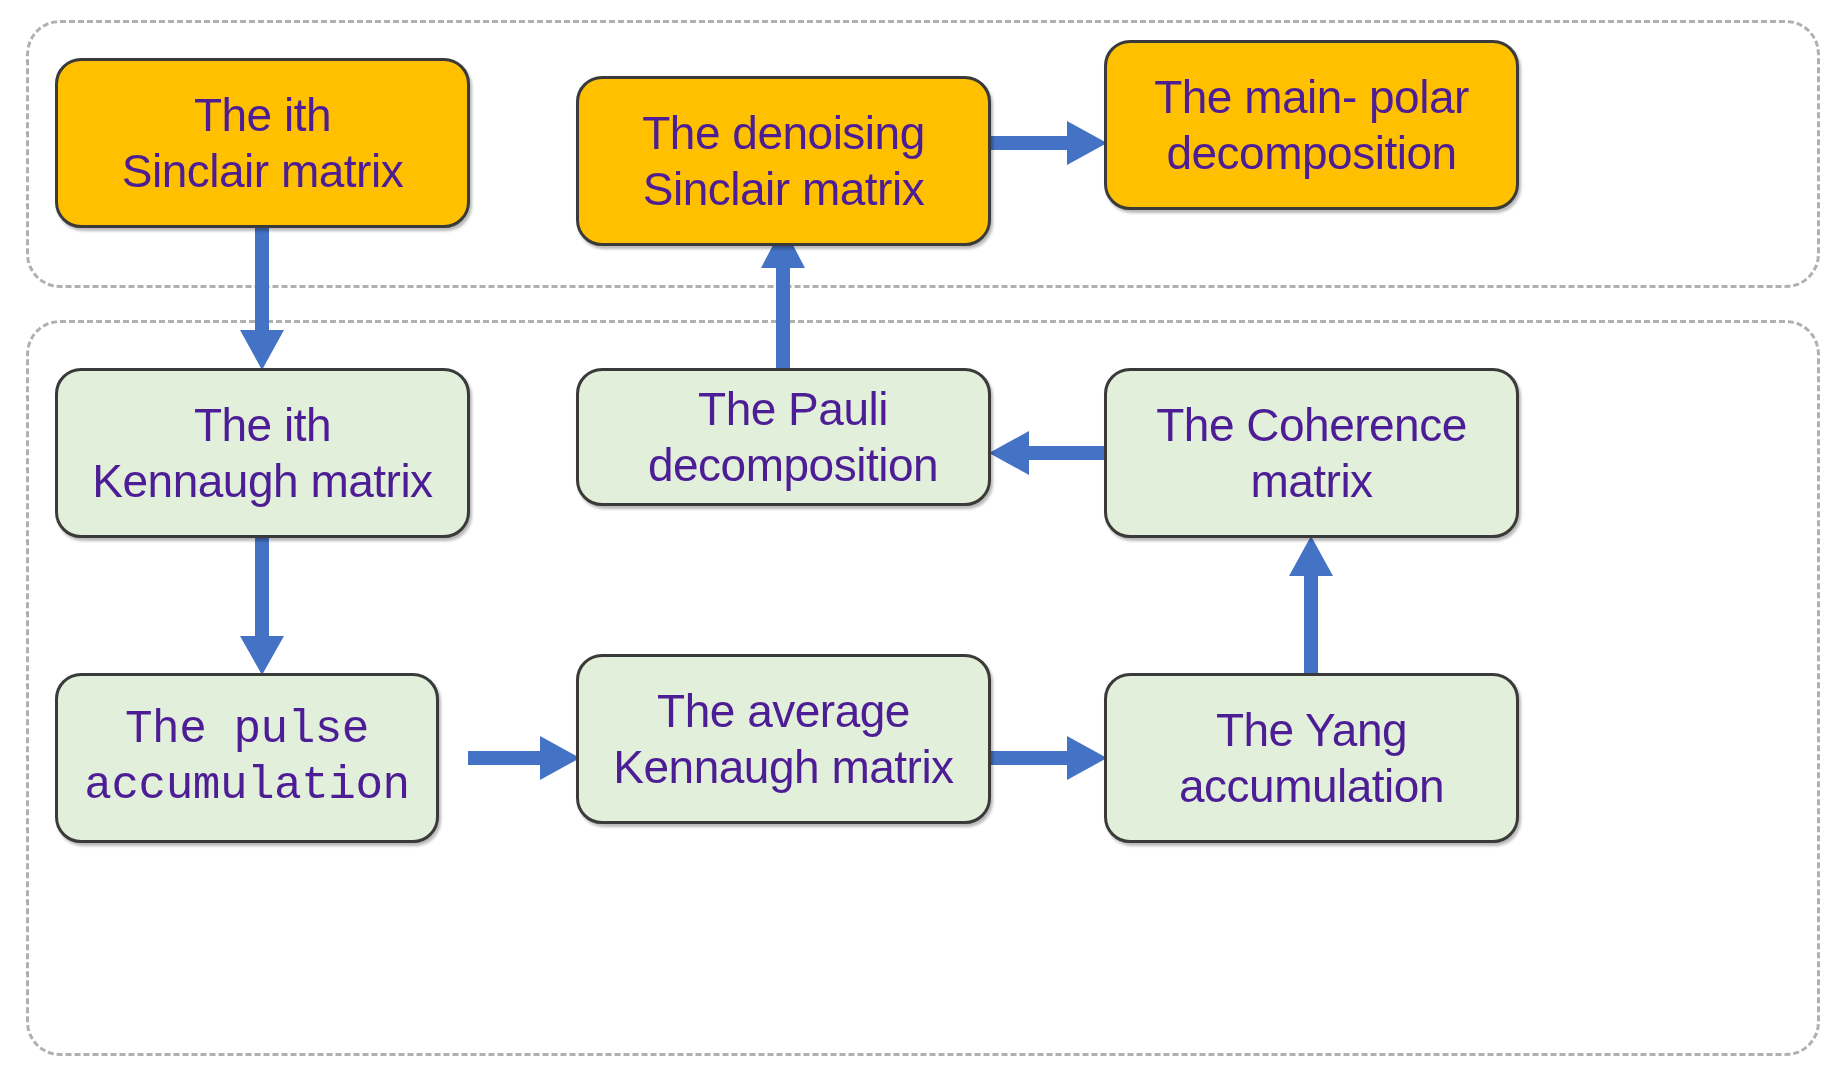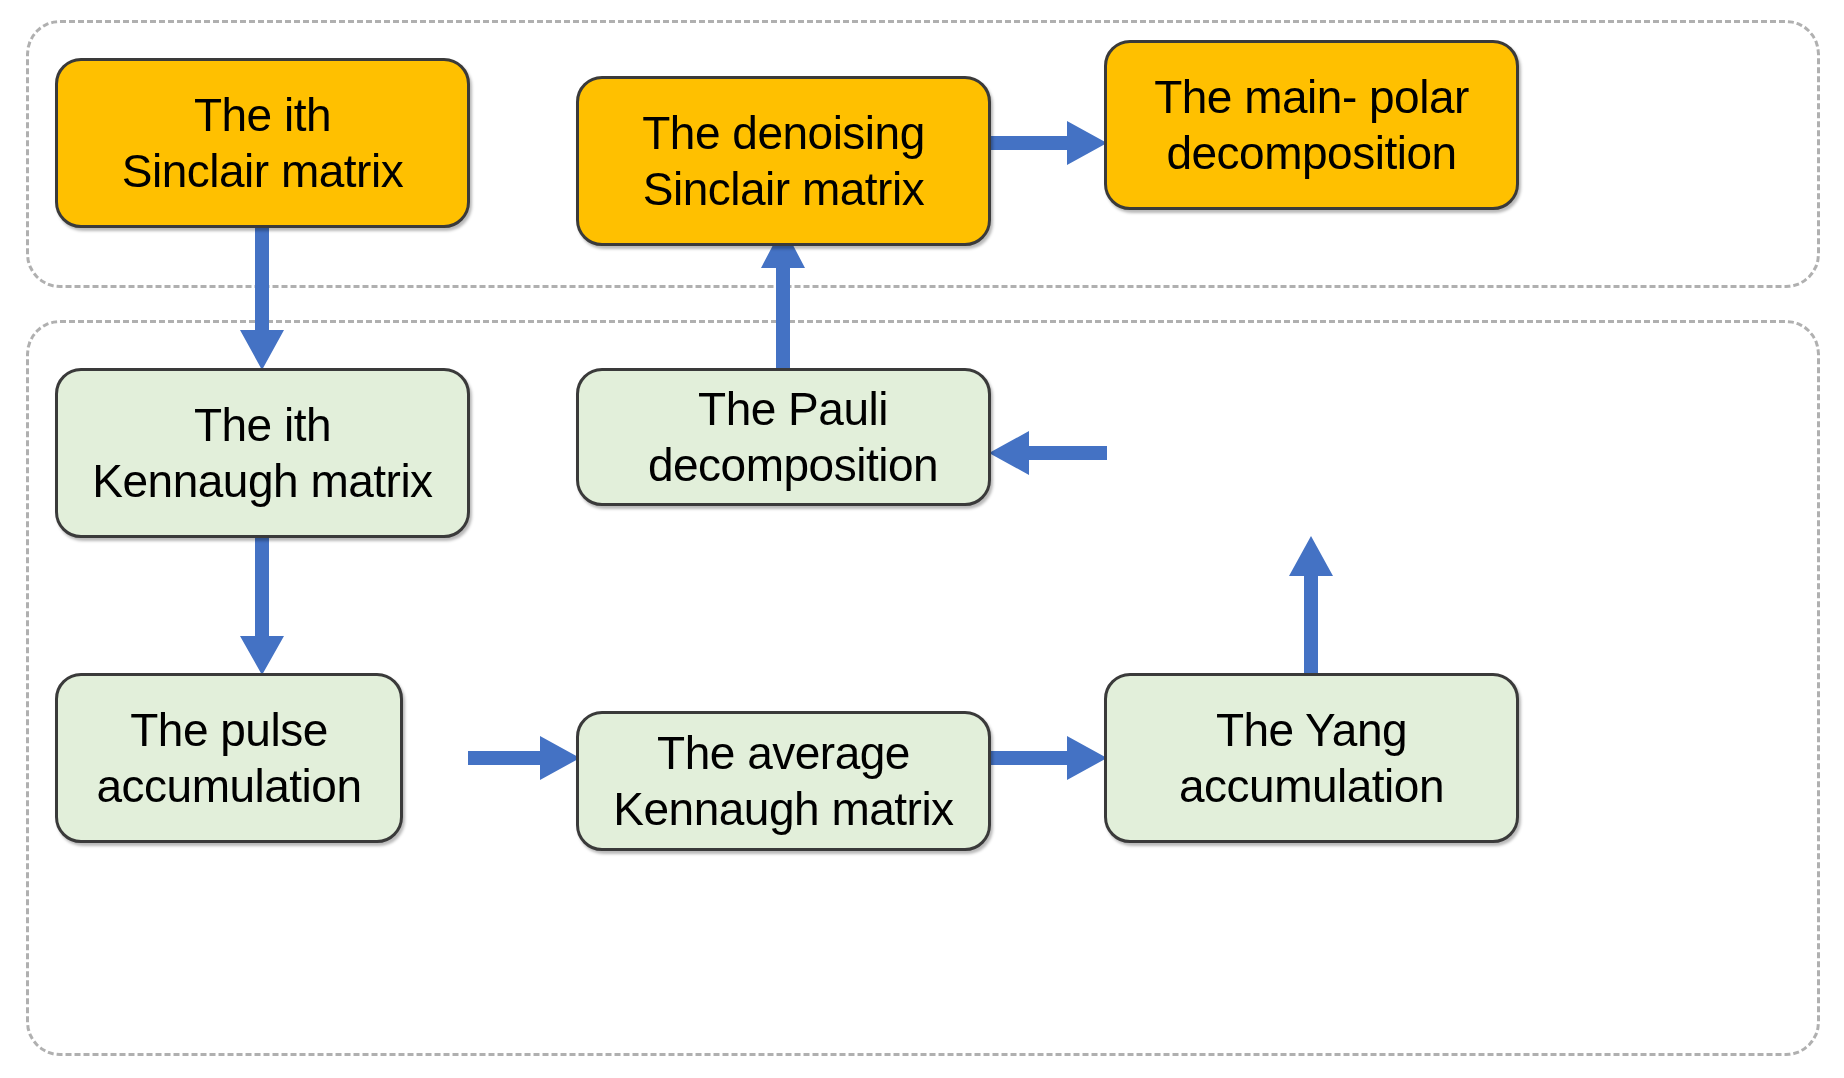--- a/index.html
+++ b/index.html
@@ -32,21 +32,21 @@
   
   .node {
     position: absolute;
     box-sizing: border-box;
     border: 3px solid #3a3a3a;
     border-radius: 26px;
     display: flex;
     align-items: center;
     justify-content: center;
     text-align: center;
-    color: #000000;
+    color: #4c1d95;
     font-size: 46px;
     line-height: 1.22;
     letter-spacing: -0.5px;
     box-shadow: 2px 3px 3px rgba(0,0,0,0.28);
   }
   .node .label {
     display: block;
     width: 100%;
     padding: 0 6px;
     white-space: pre-line;
@@ -56,22 +56,22 @@
 
   
   #node-ith-sinclair        { left: 55px;   top: 58px;  width: 415px; height: 170px; }
   #node-denoising-sinclair  { left: 576px;  top: 76px;  width: 415px; height: 170px; }
   #node-main-polar          { left: 1104px; top: 40px;  width: 415px; height: 170px; }
 
   #node-ith-kennaugh        { left: 55px;   top: 368px; width: 415px; height: 170px; }
   #node-pauli-decomp        { left: 576px;  top: 368px; width: 415px; height: 138px; padding-left: 19px; }
   #node-coherence-matrix    { left: 1104px; top: 368px; width: 415px; height: 170px; }
 
-  #node-pulse-accumulation  { left: 55px;   top: 673px; width: 348px; height: 170px; }
-  #node-average-kennaugh    { left: 576px;  top: 711px; width: 415px; height: 140px; }
+  #node-pulse-accumulation  { left: 55px;   top: 673px; width: 384px; height: 170px; font-family: Liberation Mono, monospace; }
+  #node-average-kennaugh    { left: 576px;  top: 654px; width: 415px; height: 170px; }
   #node-yang-decomp         { left: 1104px; top: 673px; width: 415px; height: 170px; }
 
   
   .arrow {
     position: absolute;
   }
   .arrow svg { display: block; overflow: visible; }
 </style>
 </head>
 <body>
@@ -147,20 +147,24 @@
   <div class="node green" id="node-ith-kennaugh">
     <span class="label">The ith
 Kennaugh matrix</span>
   </div>
 
   <div class="node green" id="node-pauli-decomp">
     <span class="label">The Pauli
 decomposition</span>
   </div>
 
+  <div class="node green" id="node-coherence-matrix">
+    <span class="label">The Coherence
+matrix</span>
+  </div>
 
   <div class="node green" id="node-pulse-accumulation">
     <span class="label">The pulse
 accumulation</span>
   </div>
 
   <div class="node green" id="node-average-kennaugh">
     <span class="label">The average
 Kennaugh matrix</span>
   </div>

